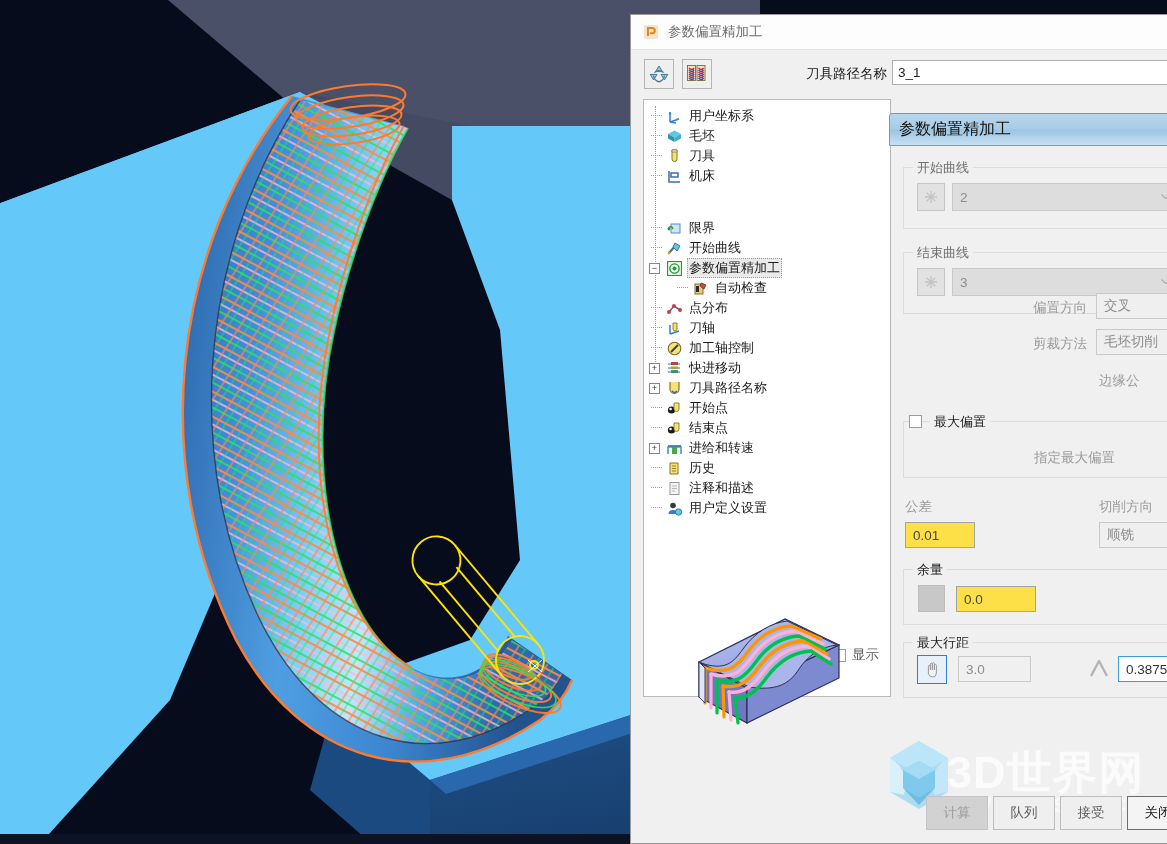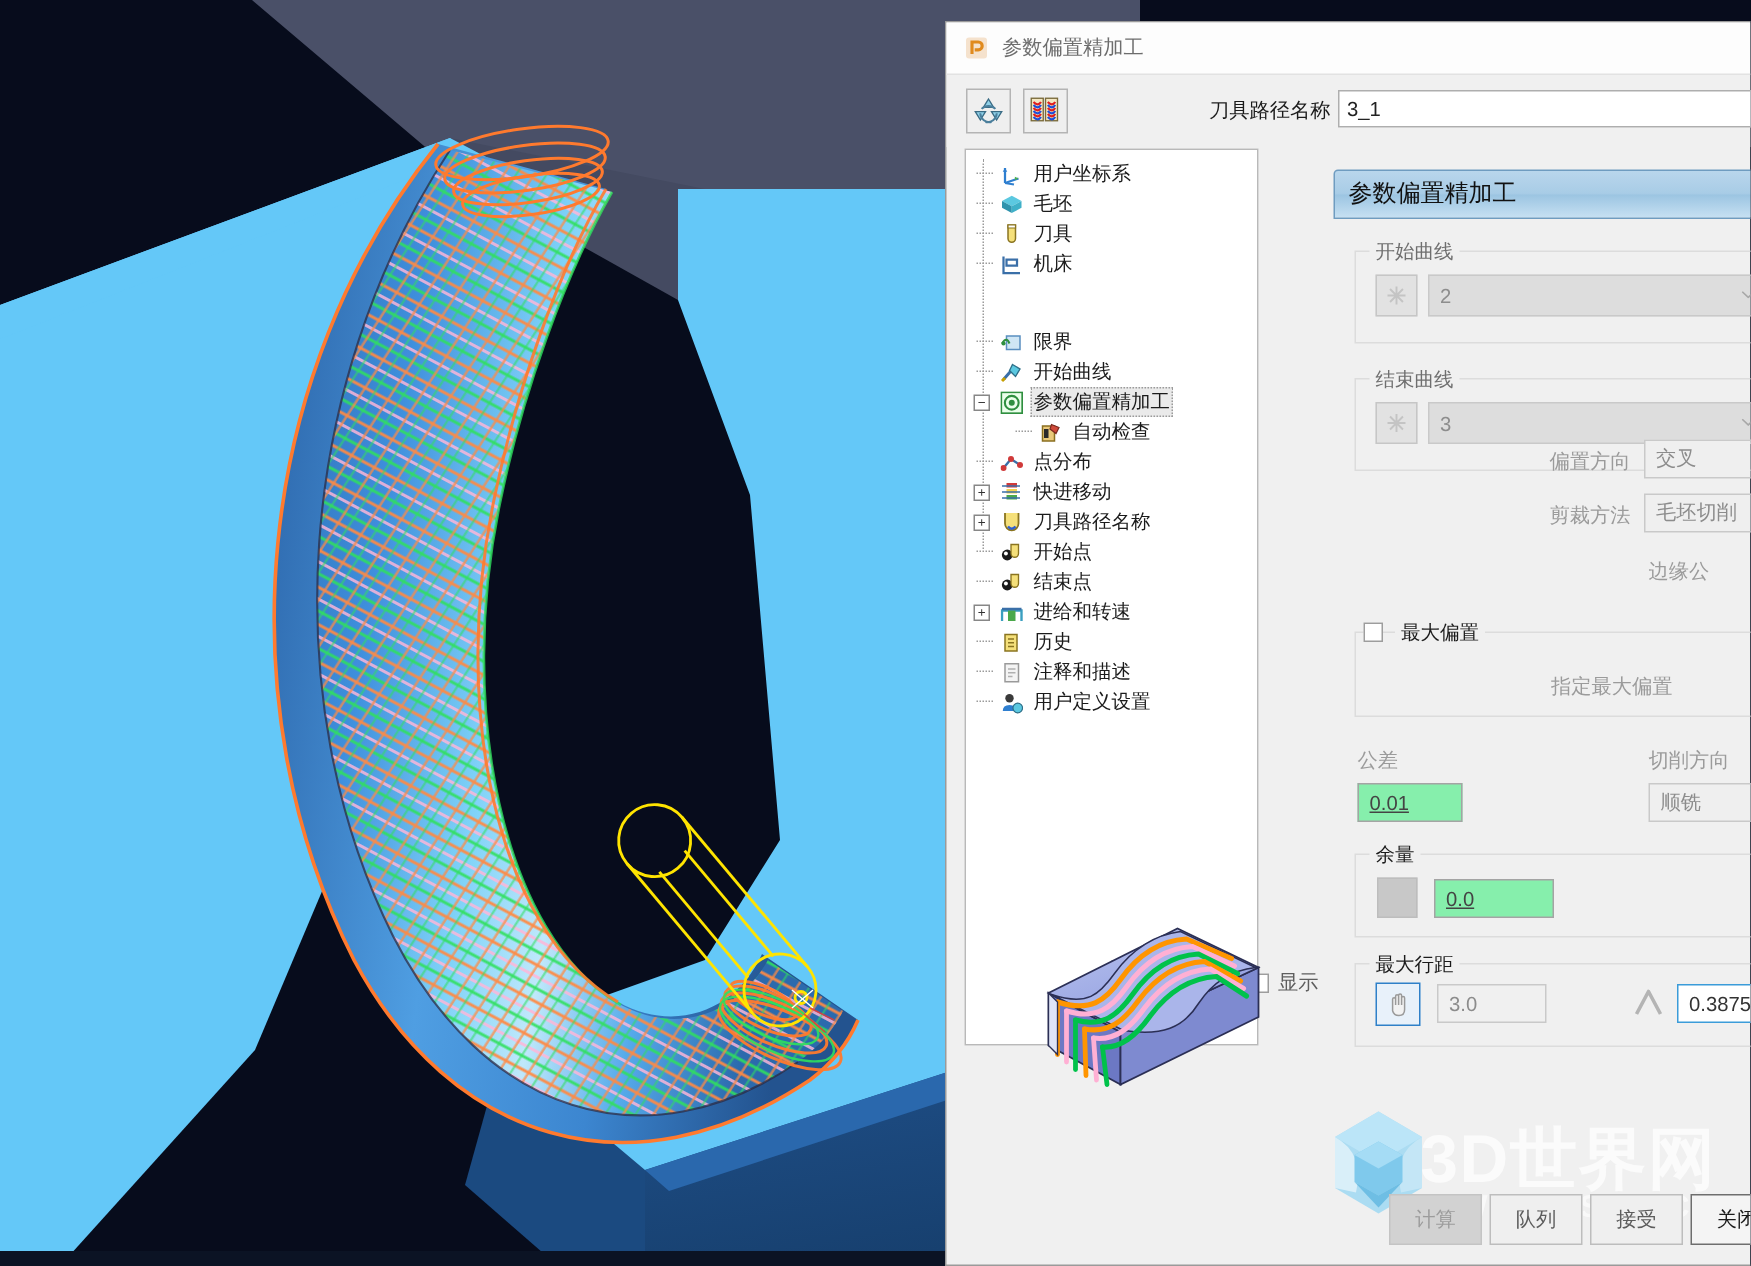--- a/index.html
+++ b/index.html
@@ -27,21 +27,21 @@
 
   #toolrow{height:48px;display:flex;align-items:center;padding-left:13px;position:relative;background:#f0f0f0;}
   .tbtn{width:30px;height:30px;border:1px solid #b4b4b4;background:#efefef;display:flex;align-items:center;justify-content:center;margin-right:8px;box-sizing:border-box;}
   .tbtn svg{display:block;}
   #tp-label{position:absolute;left:175px;top:15px;font-size:13.5px;color:#1b1b1b;}
   #tp-input{position:absolute;left:261px;top:10px;width:283px;height:25px;box-sizing:border-box;
     border:1px solid #aeaeae;background:#fff;font-size:13.5px;color:#222;padding:3px 5px;font-family:inherit;}
 
   
   #tree{
-    position:absolute;left:12px;top:84px;width:196px;height:598px;
+    position:absolute;left:12px;top:84px;width:248px;height:598px;
     background:#fff;border:1px solid #b9b9b9;box-sizing:border-box;overflow:hidden;
   }
   .tnode{position:relative;height:20px;display:flex;align-items:center;font-size:13px;color:#1b1b1b;white-space:nowrap;}
   .tnode .exp{position:absolute;left:0px;width:11px;height:11px;border:1px solid #878787;background:#fff;
     font-size:9px;line-height:9px;text-align:center;color:#333;box-sizing:border-box;}
   .tnode .ico{width:17px;height:16px;margin-right:4px;flex:none;display:flex;align-items:center;justify-content:center;}
   .tnode .lbl{padding:1px 2px;}
   .tnode.sel .lbl{background:#eaeaea;border:1px dotted #9a9a9a;padding:0 1px;}
   .guide{position:absolute;left:11px;top:0;bottom:0;border-left:1px dotted #9b9b9b;}
 
@@ -55,21 +55,21 @@
   }
   .grp{position:absolute;border:1px solid #dcdcdc;box-sizing:border-box;background:transparent;}
   .grp>.cap{position:absolute;top:-9px;left:9px;background:#f0f0f0;padding:0 4px;font-size:13px;color:#1b1b1b;}
   .grp.dis>.cap{color:#6f6f6f;}
   .sqbtn{width:28px;height:28px;border:1px solid #c6c6c6;background:#e2e2e2;box-sizing:border-box;display:flex;align-items:center;justify-content:center;}
   .combo{height:28px;border:1px solid #c9c9c9;background:#ddd;box-sizing:border-box;display:flex;align-items:center;
     padding-left:7px;font-size:13.5px;color:#8d8d8d;position:relative;}
   .combo .chev{position:absolute;right:8px;top:10px;width:9px;height:5px;}
   .txtin{height:26px;border:1px solid #c9c9c9;background:#f0f0f0;box-sizing:border-box;display:flex;align-items:center;
     padding-left:7px;font-size:13.5px;color:#8c8c8c;}
-  .txtin.on{background:#86efac;border:1px solid #a4a4a4;color:#444;text-decoration:underline;}
+  .txtin.on{background:#fde047;border:1px solid #a4a4a4;color:#444;}
   .txtin.focus{background:#fff;border:1px solid #3b9cd9;color:#333;}
   .rolabel{position:absolute;font-size:13.5px;color:#9b9b9b;text-align:right;}
   .robox{height:26px;border:1px solid #c9c9c9;background:#efefef;box-sizing:border-box;display:flex;align-items:center;
     padding-left:7px;font-size:13.5px;color:#8c8c8c;}
   .chk{width:13px;height:13px;border:1px solid #9d9d9d;background:#fff;box-sizing:border-box;}
 
   #previewBtn{position:absolute;left:110px;top:625px;width:85px;height:28px;background:#c8c8c8;border:1px solid #bdbdbd;
     display:flex;align-items:center;justify-content:center;font-size:13.5px;color:#8d8d8d;box-sizing:border-box;}
   #showChk{position:absolute;left:202px;top:631px;display:flex;align-items:center;gap:6px;font-size:13.5px;color:#5e5e5e;}
 
@@ -393,20 +393,43 @@
             <svg width="15" height="15" viewBox="0 0 15 15">
               <path d="M2 11 L7 5 L13 9" fill="none" stroke="#3a6fa8" stroke-width="1.6"></path>
               <circle cx="2" cy="11" r="2" fill="#d03a3a"></circle>
               <circle cx="7" cy="5" r="2" fill="#d03a3a"></circle>
               <circle cx="13" cy="9" r="2" fill="#d03a3a"></circle>
             </svg>
           </span>
           <span class="lbl">点分布</span>
         </div>
         <div class="tnode" style="padding-left: 22px;">
+          <span style="position: absolute; left: 7px; top: 9px; width: 11px; border-top: 1px dotted rgb(155, 155, 155);"></span>
+          <span class="ico">
+            <svg width="15" height="15" viewBox="0 0 15 15">
+              <g stroke="#2f7fd0" stroke-width="1.5" fill="none">
+                <path d="M3 13 V4"></path>
+                <path d="M3 13 L12 10"></path>
+              </g>
+              <path d="M6 2 h4 v6 a2 2 0 0 1 -4 0 Z" fill="#f5e07a" stroke="#8a7420" stroke-width="0.9"></path>
+            </svg>
+          </span>
+          <span class="lbl">刀轴</span>
+        </div>
+        <div class="tnode" style="padding-left: 22px;">
+          <span style="position: absolute; left: 7px; top: 9px; width: 11px; border-top: 1px dotted rgb(155, 155, 155);"></span>
+          <span class="ico">
+            <svg width="15" height="15" viewBox="0 0 15 15">
+              <circle cx="7.5" cy="7.5" r="6.3" fill="#f5e07a" stroke="#7a6a20" stroke-width="1.1"></circle>
+              <path d="M4 11 L11 4" stroke="#3a3a3a" stroke-width="1.8"></path>
+            </svg>
+          </span>
+          <span class="lbl">加工轴控制</span>
+        </div>
+        <div class="tnode" style="padding-left: 22px;">
           <span class="exp" style="left: 5px;">+</span>
           <span class="ico">
             <svg width="15" height="15" viewBox="0 0 15 15">
               <rect x="4" y="1" width="7" height="3" fill="#d03a3a"></rect>
               <rect x="4" y="5" width="7" height="3" fill="#f0d050"></rect>
               <rect x="4" y="9" width="7" height="3" fill="#4aa84a"></rect>
               <path d="M1 3 H13 M1 7 H13 M1 11 H13" stroke="#3a6fa8" stroke-width="1"></path>
             </svg>
           </span>
           <span class="lbl">快进移动</span>

